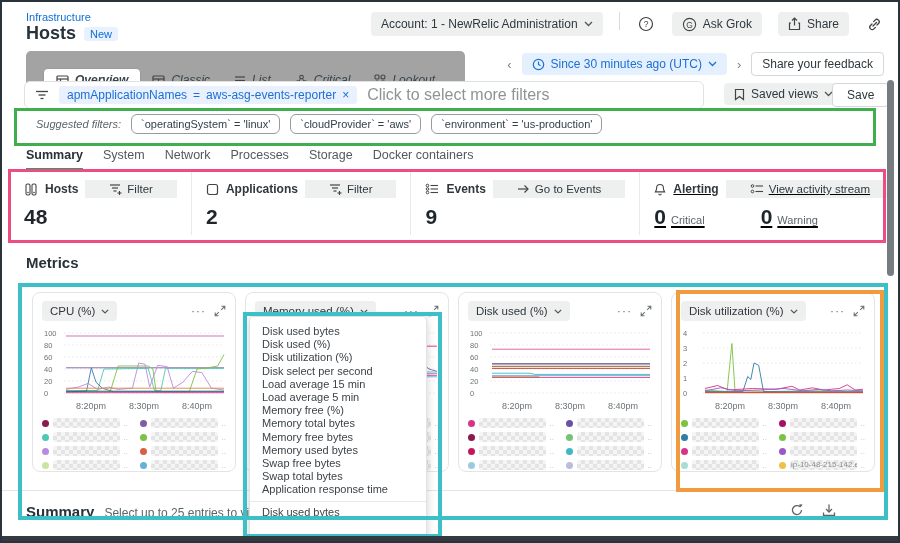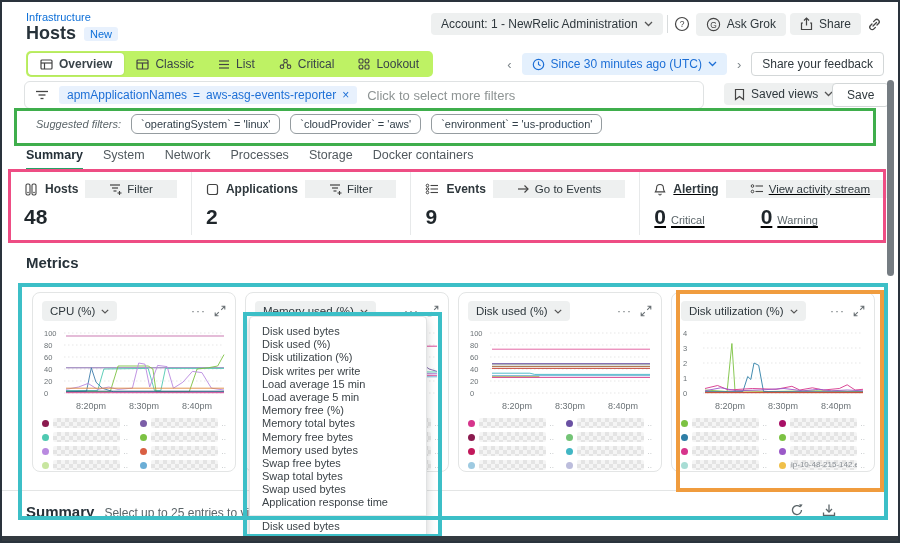--- a/index.html
+++ b/index.html
@@ -5,37 +5,37 @@
   html,body{margin:0;padding:0;}
   body{font-family:"Liberation Sans",sans-serif;background:#dfe3e6;}
   #page{position:relative;width:900px;height:543px;background:#fff;border:2px solid #2a333c;box-sizing:border-box;overflow:hidden;}
   .abs{position:absolute;}
   svg{display:block;}
   
   #breadcrumb{left:24px;top:9px;font-size:11px;color:#0d6fd8;cursor:pointer;}
   #title-row{left:24px;top:21px;display:flex;align-items:center;gap:8px;}
   #page-title{font-size:18px;font-weight:bold;color:#27323a;}
   .badge-new{font-size:11px;color:#0d6fd8;background:#e8f1fd;border-radius:3px;padding:1px 6px;}
-  #header-right{right:14px;top:10px;display:flex;align-items:center;gap:4px;}
+  #header-right{right:14px;top:10px;display:flex;gap:16px;}
   .hbtn{display:flex;align-items:center;gap:6px;background:#eef0f0;border-radius:4px;padding:4px 10px;font-size:12px;color:#2f383d;cursor:pointer;white-space:nowrap;}
   .hicon-btn{background:transparent;padding:4px 2px;}
   .vdiv{width:1px;height:18px;background:#d8dbdc;}
   
-  #main-tabs{left:24px;top:49px;display:flex;background:#bef264;border-radius:5px;padding:2px;}
+  #main-tabs{left:24px;top:49px;display:flex;background:#a3a3a3;border-radius:5px;padding:18px;font-style:italic;}
   .mtab{display:flex;align-items:center;gap:6px;font-size:12px;color:#3a444a;padding:4px 12px;border-radius:4px;cursor:pointer;white-space:nowrap;}
   .mtab.active{background:#fff;box-shadow:0 0 2px rgba(0,0,0,.15);font-weight:bold;}
   #time-row{right:14px;top:50px;display:flex;align-items:center;gap:6px;}
   .chev-btn{color:#7d858a;font-size:13px;padding:2px 4px;cursor:pointer;}
   #time-pill{display:flex;align-items:center;gap:6px;background:#e4f0fd;border-radius:4px;padding:4px 10px;font-size:12px;color:#1d6fd6;cursor:pointer;}
   #feedback-btn{background:#fff;border:1px solid #d3d7d8;border-radius:4px;padding:4px 10px;font-size:12px;color:#2f383d;cursor:pointer;}
   
   #filter-card{left:22px;top:79px;width:680px;height:28px;background:#fff;border:1px solid #dfe2e3;border-radius:6px;display:flex;align-items:center;padding:0 10px;box-sizing:border-box;gap:10px;}
   .chip-filter{display:flex;align-items:center;gap:6px;background:#e8f1fd;border-radius:3px;padding:2px 8px;font-size:12px;color:#1d6fd6;cursor:pointer;}
   .chip-x{cursor:pointer;font-size:12px;}
-  #filter-placeholder{font-size:13px;color:#8e9494;}
+  #filter-placeholder{font-size:16px;color:#8e9494;}
   #saved-views{left:722px;top:81px;}
   #save-btn{left:830px;top:81px;background:#fff;border:1px solid #d3d7d8;padding:4px 14px;}
   
   #suggested-row{left:34px;top:112px;display:flex;align-items:center;gap:10px;}
   #suggested-label{font-size:11px;font-style:italic;color:#5b6569;}
   .sug-chip{font-size:11px;color:#33404a;background:#fff;border:1px solid #959ca0;border-radius:6px;padding:3px 9px;cursor:pointer;white-space:nowrap;}
   
   #sub-tabs{left:24px;top:146px;display:flex;gap:20px;}
   .stab{font-size:12.5px;color:#51595e;padding-bottom:6px;cursor:pointer;}
   .stab.active{color:#27323a;font-weight:bold;border-bottom:3px solid #27a166;}
@@ -723,30 +723,29 @@
           <polyline points="4,6 7,9 10,6" fill="none" stroke="#5b6569" stroke-width="1.3"></polyline>
           <path d="M1.5,9.5 v3 h11 v-3" fill="none" stroke="#5b6569" stroke-width="1.3"></path>
         </svg>
     </div>
   </div>
 
   <div class="abs" id="metric-dropdown">
       <div class="dd-item">Disk used bytes</div>
       <div class="dd-item">Disk used (%)</div>
       <div class="dd-item">Disk utilization (%)</div>
-      <div class="dd-item">Disk writes per write</div>
+      <div class="dd-item">Disk select per second</div>
       <div class="dd-item">Load average 15 min</div>
       <div class="dd-item">Load average 5 min</div>
       <div class="dd-item">Memory free (%)</div>
       <div class="dd-item">Memory total bytes</div>
       <div class="dd-item">Memory free bytes</div>
       <div class="dd-item">Memory used bytes</div>
       <div class="dd-item">Swap free bytes</div>
       <div class="dd-item">Swap total bytes</div>
-      <div class="dd-item">Swap used bytes</div>
       <div class="dd-item">Application response time</div>
       <div class="dd-div"></div>
       <div class="dd-item">Disk used bytes</div>
     </div>
 
   <div class="abs" id="scroll-track">
     <div id="scroll-thumb"></div>
   </div>
 
   <div class="annot" id="annot-green" style="border-color: rgb(63, 174, 76);"></div>

